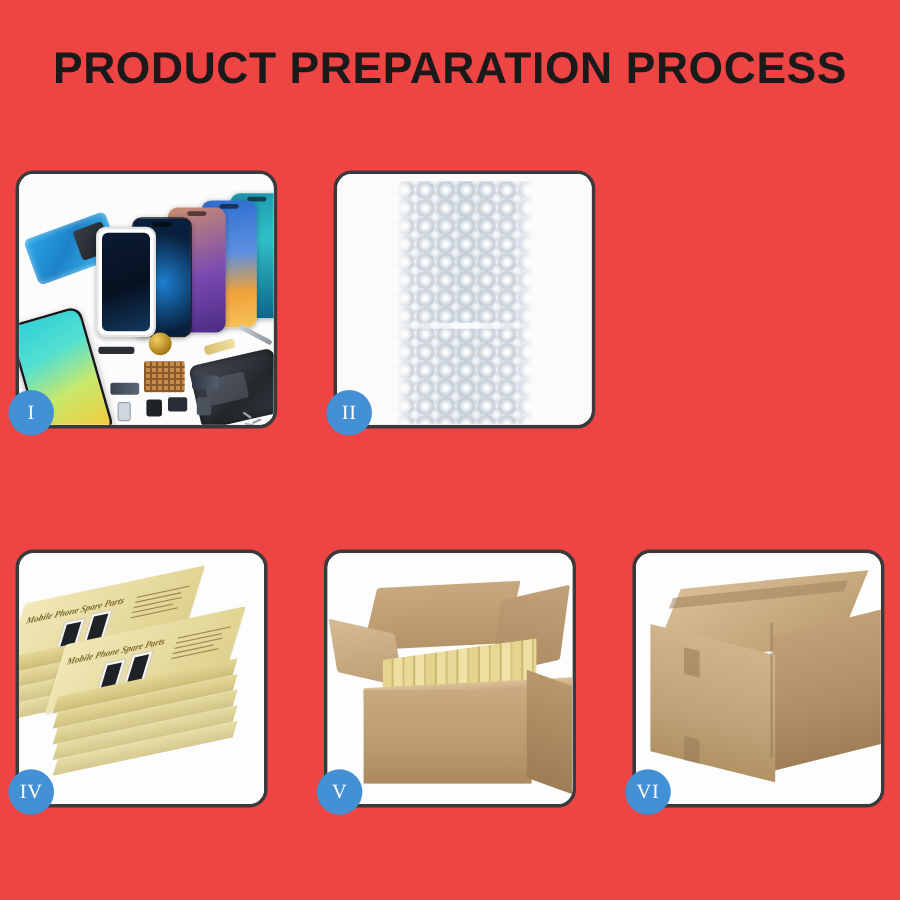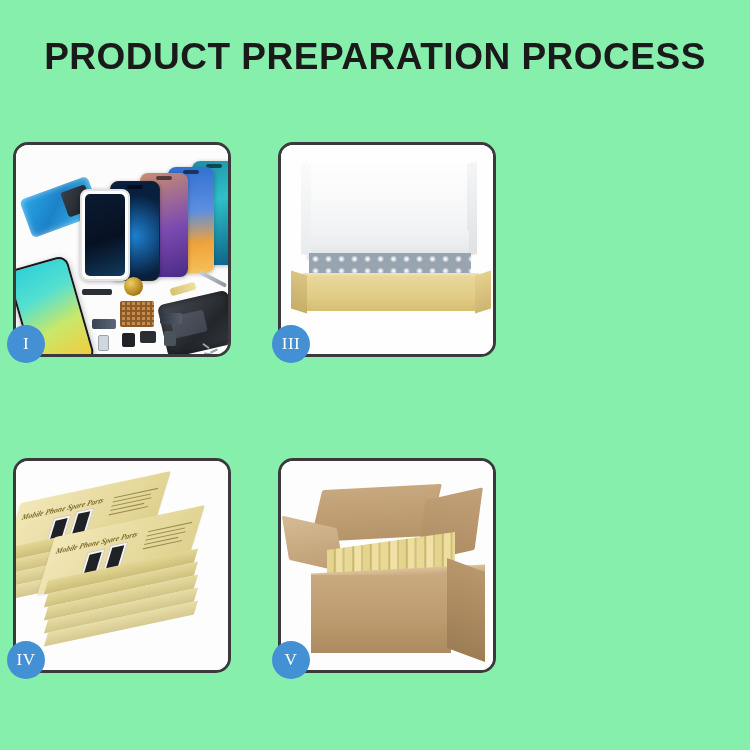--- a/index.html
+++ b/index.html
@@ -2,21 +2,21 @@
 <html><head>
 <meta charset="utf-8">
 <style>
   * { box-sizing: border-box; margin: 0; padding: 0; }
   html, body {
     width: 750px; height: 750px;
     background: #ffffff;
     font-family: "Liberation Sans", sans-serif;
     overflow: hidden;
   }
-  .page { position: relative; width: 750px; height: 750px; background: #86efac; }
+  .page { position: relative; width: 750px; height: 750px; background: #ef4444; }
 
   
   .header { position: absolute; left: 0; top: 0; width: 750px; text-align: center; }
   .title {
     font-size: 37px; font-weight: 700; color: #1a1a1a;
     letter-spacing: 0.5px; line-height: 1; margin-top: 38px;
     font-family: "Liberation Sans", sans-serif;
     white-space: nowrap;
   }
   .subtitle {
@@ -352,31 +352,33 @@
             <div class="screws">
                 <span></span>
                 <span></span>
                 <span></span>
               </div>
           </div>
         </div>
         <div class="badge">I</div>
       </div>
 
-
       <div class="panel">
-        <div class="panel-inner p3">
-          <div class="lid"></div>
-          <div class="foam"></div>
-          <div class="box3-fill"></div>
-          <div class="box3-rim"></div>
-          <div class="box3-front"></div>
+        <div class="panel-inner p2">
+          <div class="bw-col">
+            <div class="bubbles"></div>
+            <div class="bubbles2"></div>
+            <div class="bw-seam"></div>
+            <div class="bw-edge-l"></div>
+            <div class="bw-edge-r"></div>
+          </div>
         </div>
-        <div class="badge">III</div>
+        <div class="badge">II</div>
       </div>
+
 
     </div>
 
     <div class="row">
 
       <div class="panel">
         <div class="panel-inner p4">
           <div class="stack">
 
             <div class="sb-top" style="left:-6px; top:16px;">
@@ -438,16 +440,30 @@
             <div class="c5-flap-right"></div>
             <div class="c5-flap-left"></div>
             <div class="c5-contents"></div>
             <div class="c5-rim"></div>
             <div class="c5-front"></div>
           </div>
         </div>
         <div class="badge">V</div>
       </div>
 
+      <div class="panel">
+        <div class="panel-inner p6">
+          <div class="c6">
+            <div class="c6-top"></div>
+            <div class="c6-side"></div>
+            <div class="c6-front"></div>
+            <div class="c6-seam"></div>
+            <div class="c6-tape-top"></div>
+            <div class="c6-tape-front"></div>
+            <div class="c6-tape-front2"></div>
+          </div>
+        </div>
+        <div class="badge">VI</div>
+      </div>
 
     </div>
   </div>
 </div>
 
 </body></html>

